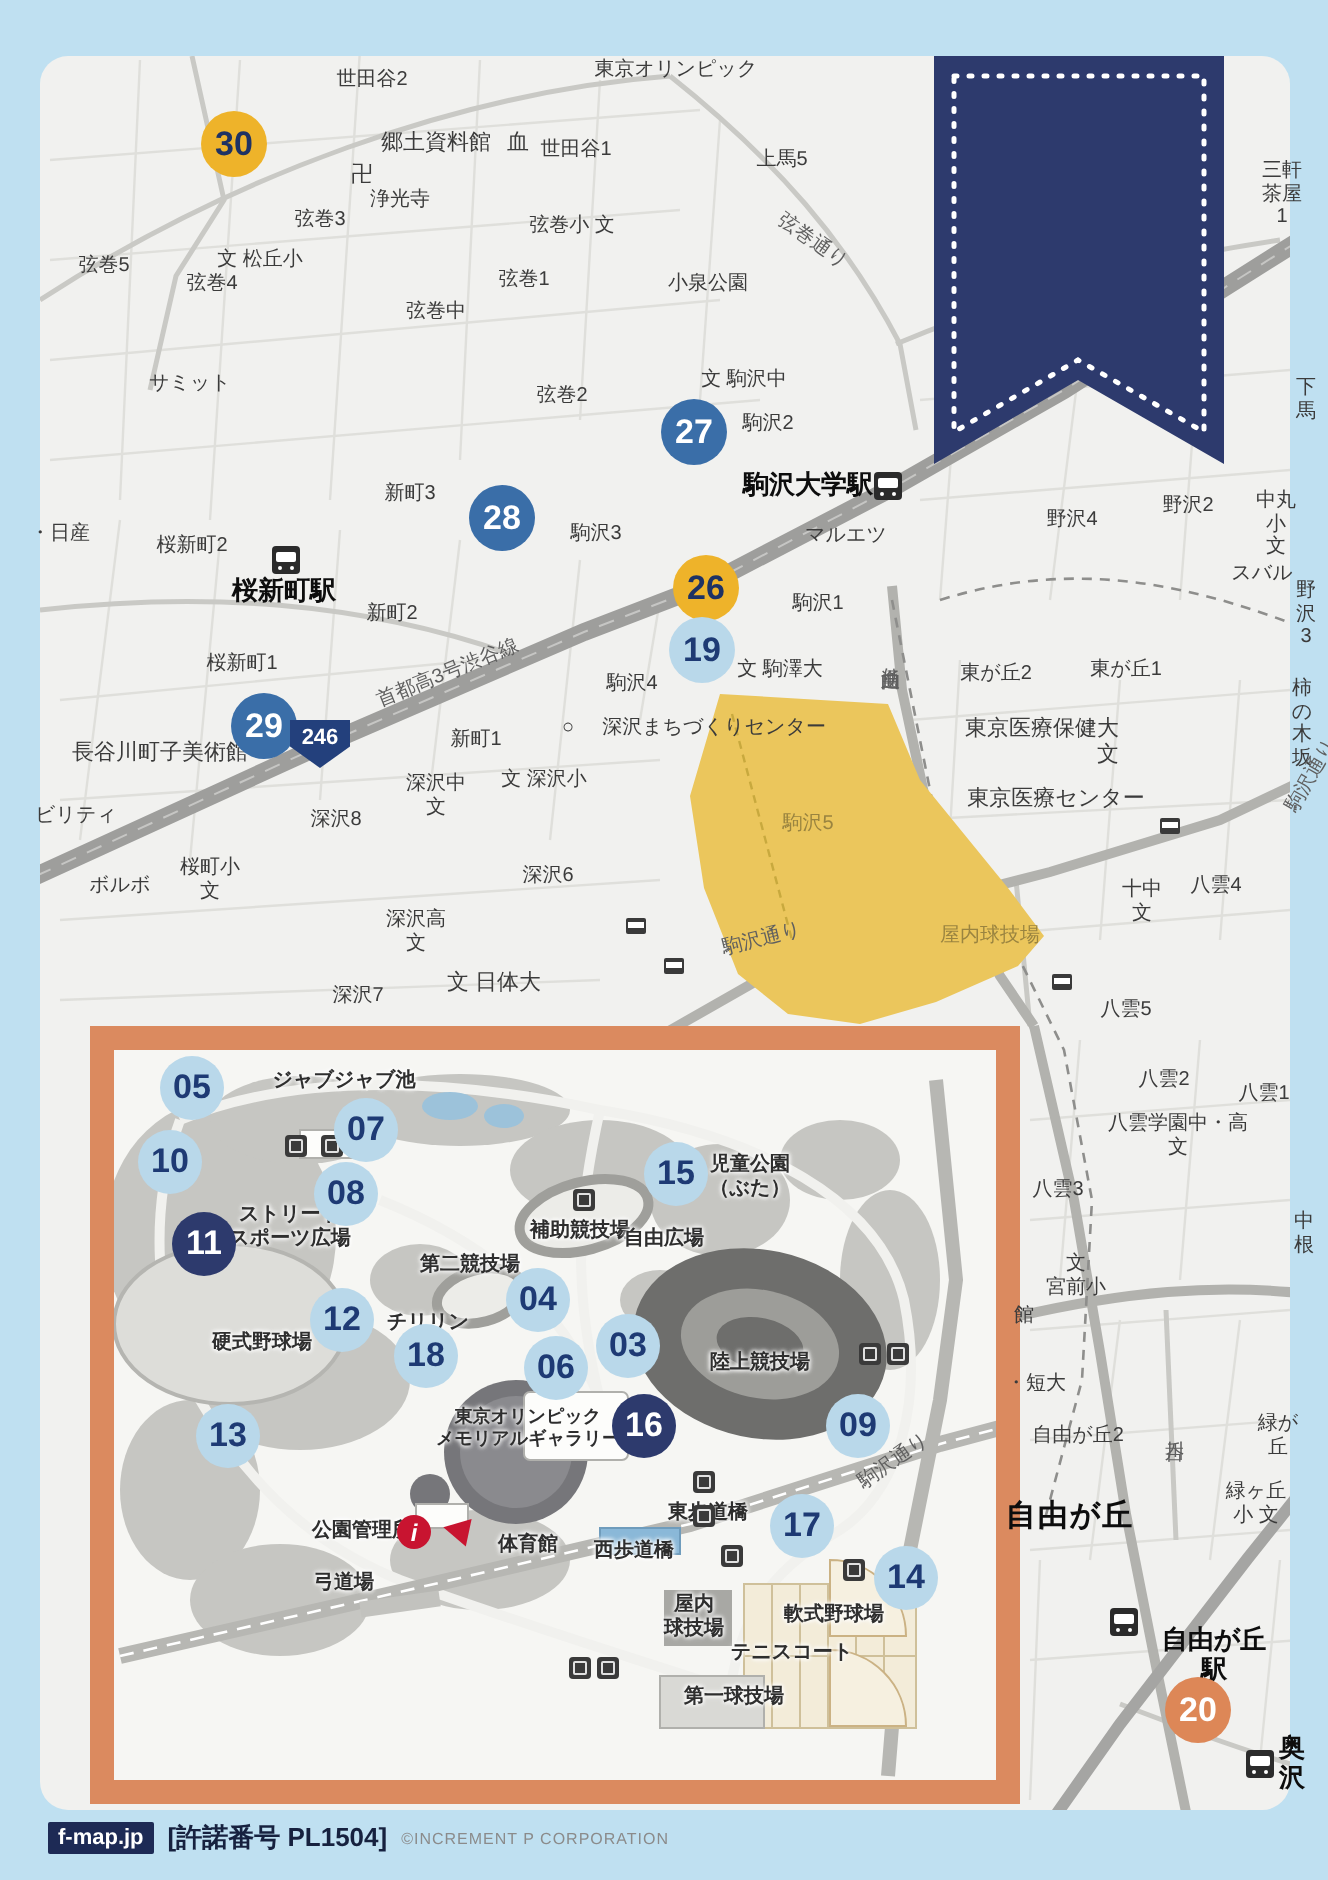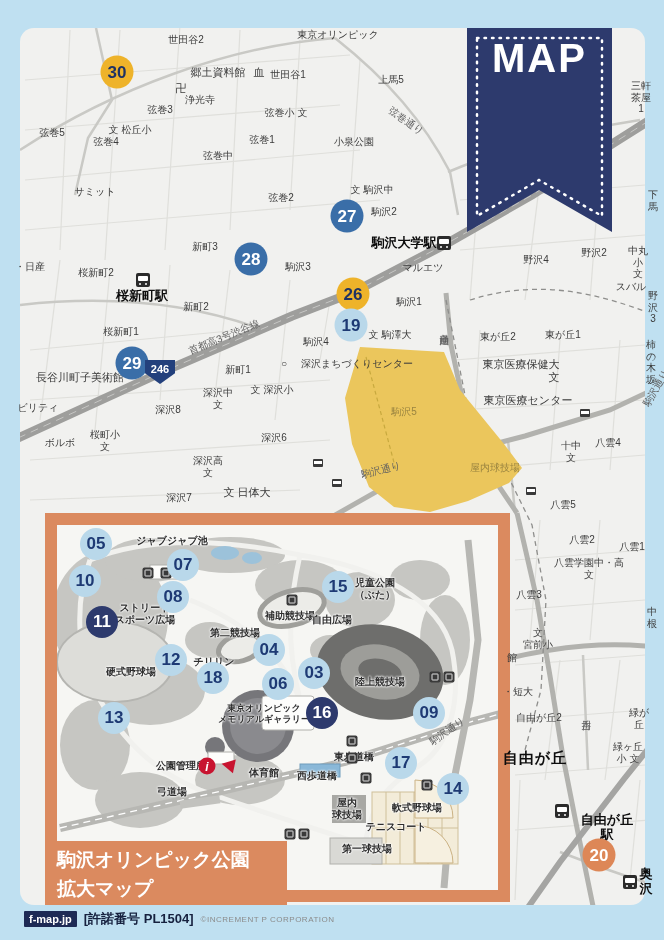--- a/index.html
+++ b/index.html
@@ -385,27 +385,22 @@
       <div class="mk ins lightblue" style="left: 278px; top: 684px;">06</div>
       <div class="mk ins navy" style="left: 322px; top: 713px;">16</div>
       <div class="mk ins lightblue" style="left: 429px; top: 713px;">09</div>
       <div class="mk ins lightblue" style="left: 401px; top: 763px;">17</div>
       <div class="mk ins lightblue" style="left: 453px; top: 789px;">14</div>
     </div>
 
 <div class="shield" style="left:160px;top:372px">246</div>
 
 <div class="ribbon-text">
-  <span class="l2">MAP</span>
 </div>
 
-<div class="inset-title">
-  <div>駒沢オリンピック公園</div>
-  <div>拡大マップ</div>
-</div>
 
 <div class="footer">
   <span class="site">f-map.jp</span>
   <span class="lic">[許諾番号 PL1504]</span>
   <span class="cop">©INCREMENT P CORPORATION</span>
 </div>
 
 </div>
 
 </body></html>

